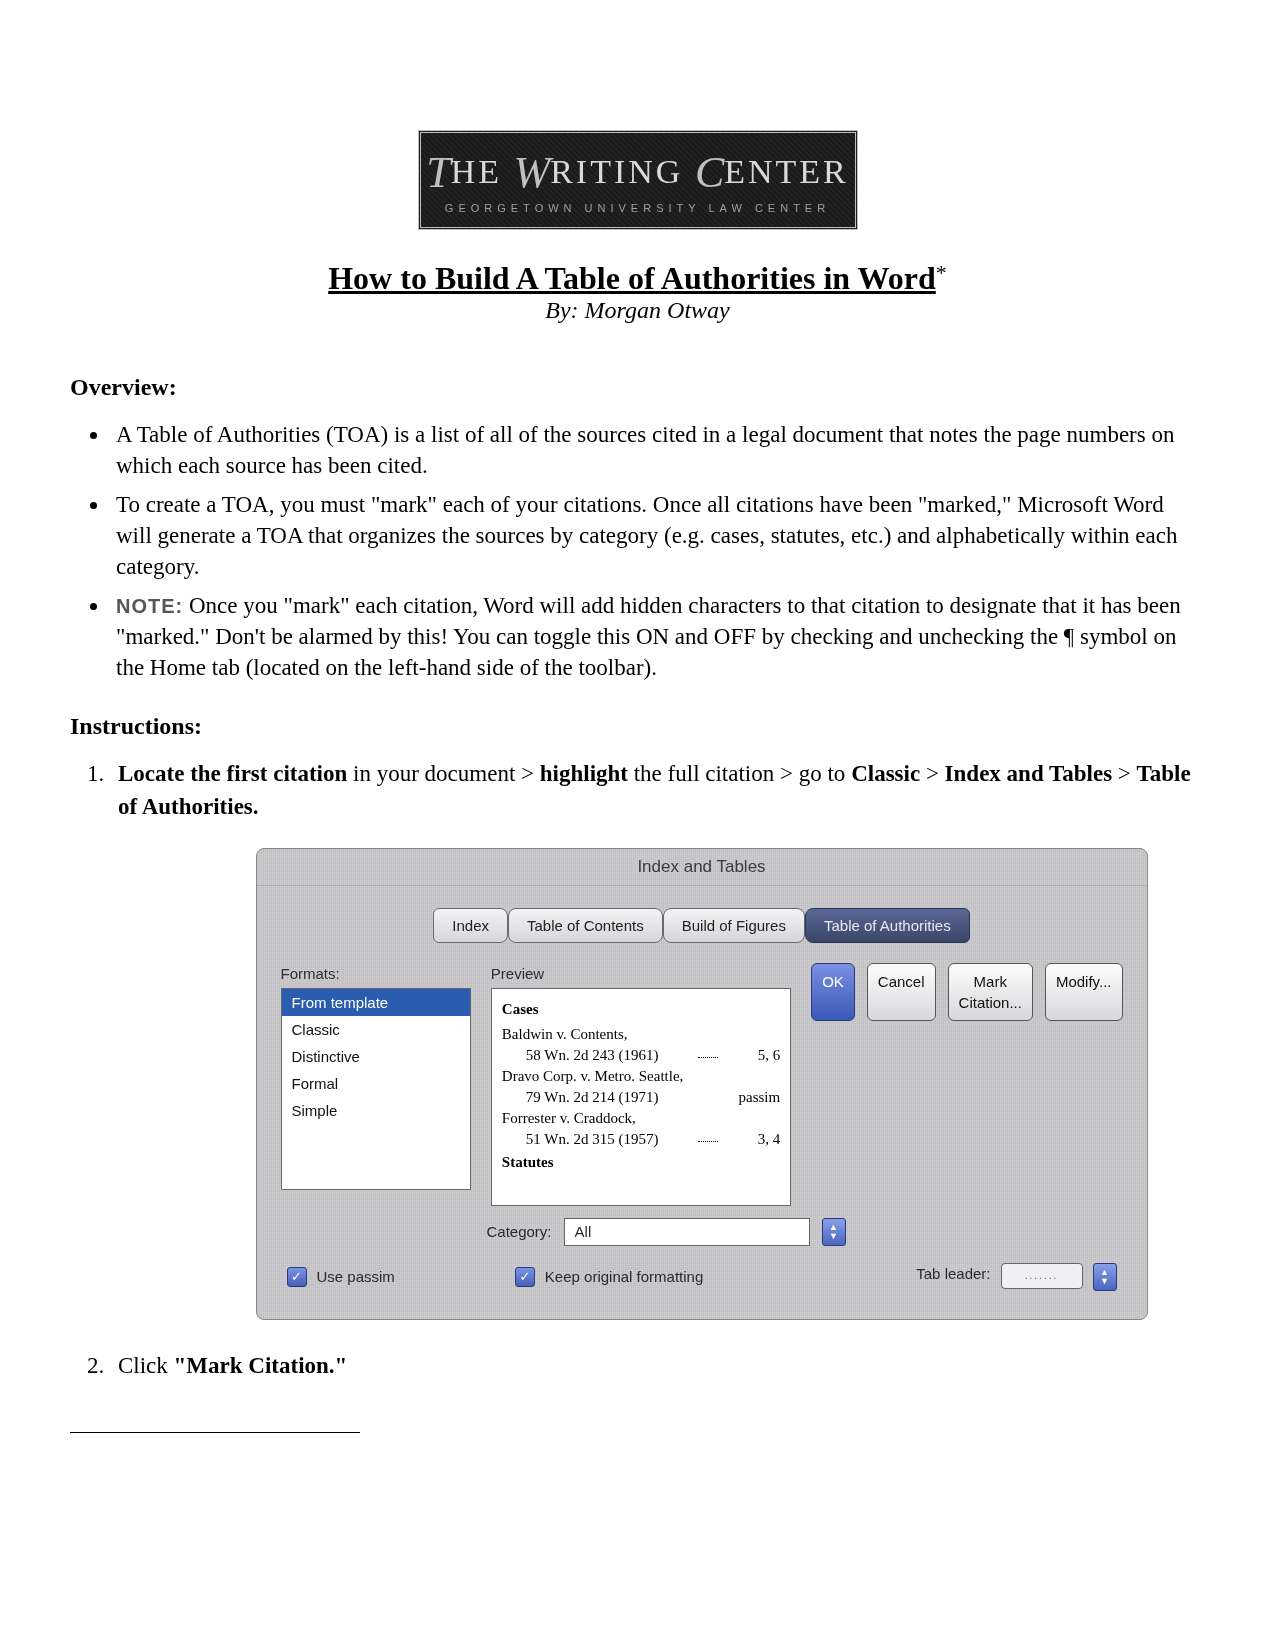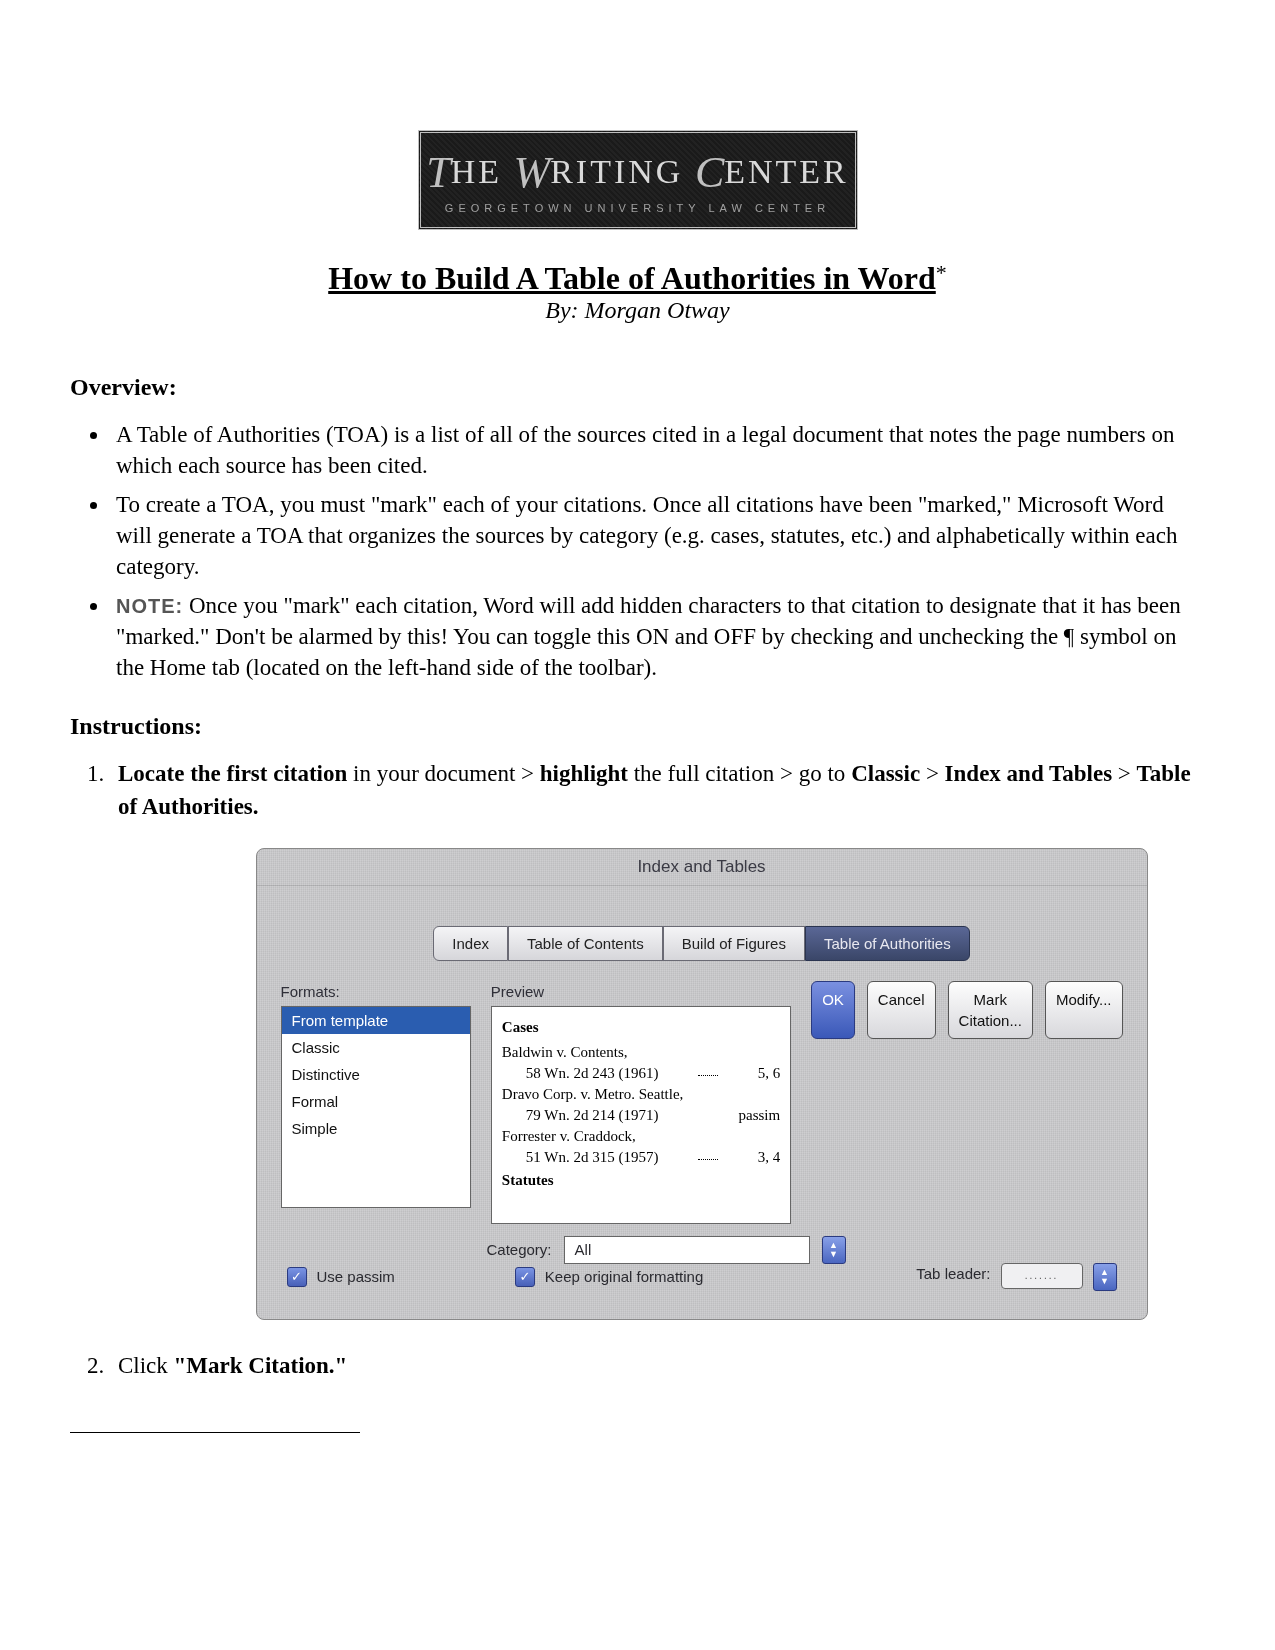--- a/index.html
+++ b/index.html
@@ -136,30 +136,30 @@
   .dialog-titlebar {
     text-align: center;
     padding: 6px 0;
     font-size: 17px;
     color: #3a3a44;
     border-bottom: 1px solid rgba(0,0,0,0.1);
   }
   .tabs {
     display: flex;
     justify-content: center;
-    margin-top: 40px;
+    margin-top: 22px;
     gap: 0;
   }
   .tab {
     padding: 6px 18px;
     border: 1px solid #6a6a74;
     background: linear-gradient(#f4f4f6, #d6d6da);
     font-size: 15px;
     color: #222;
-    border-radius: 0;
+    border-radius: 8px;
   }
   .tab:first-child { border-top-left-radius: 6px; border-bottom-left-radius: 6px; }
   .tab:last-child { border-top-right-radius: 6px; border-bottom-right-radius: 6px; }
   .tab.active {
     background: linear-gradient(#5a6796, #3a4668);
     color: #e8e8f0;
     border-color: #2a3450;
   }
   .dialog-body {
     display: flex;

